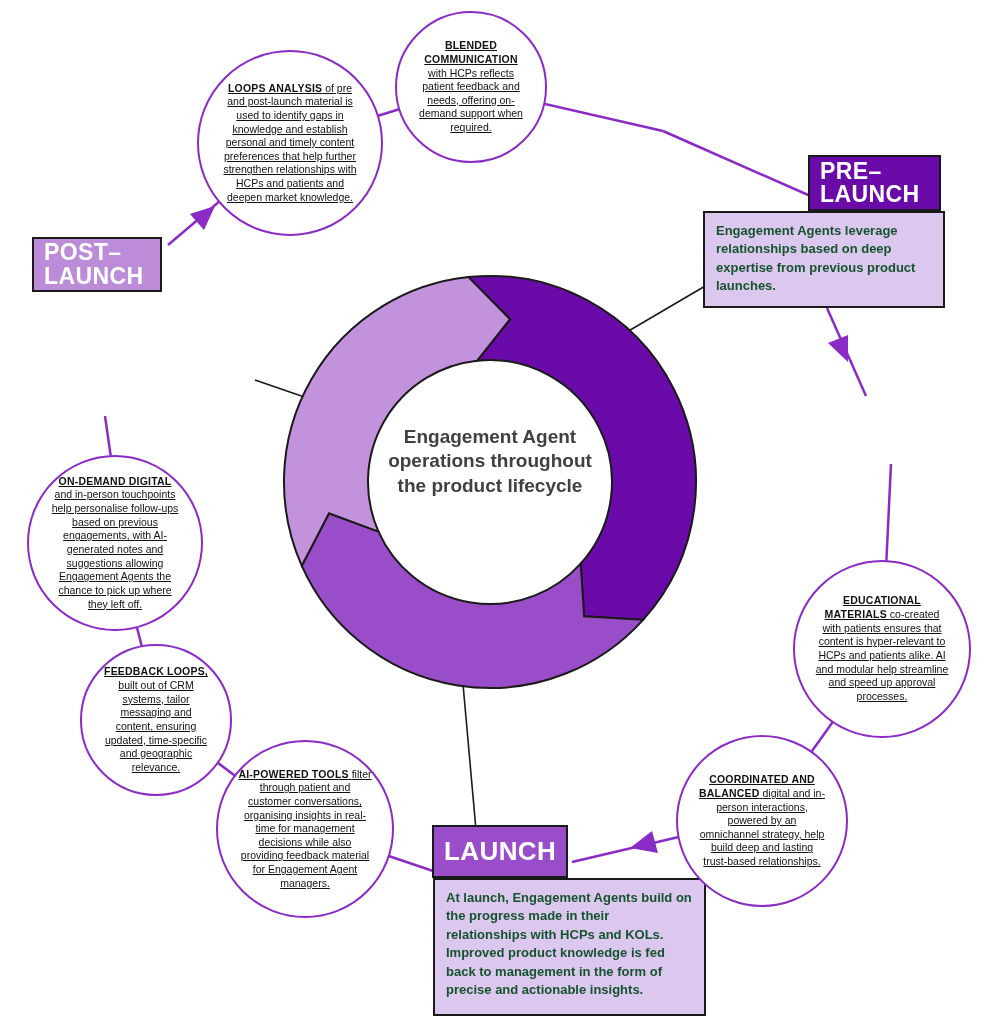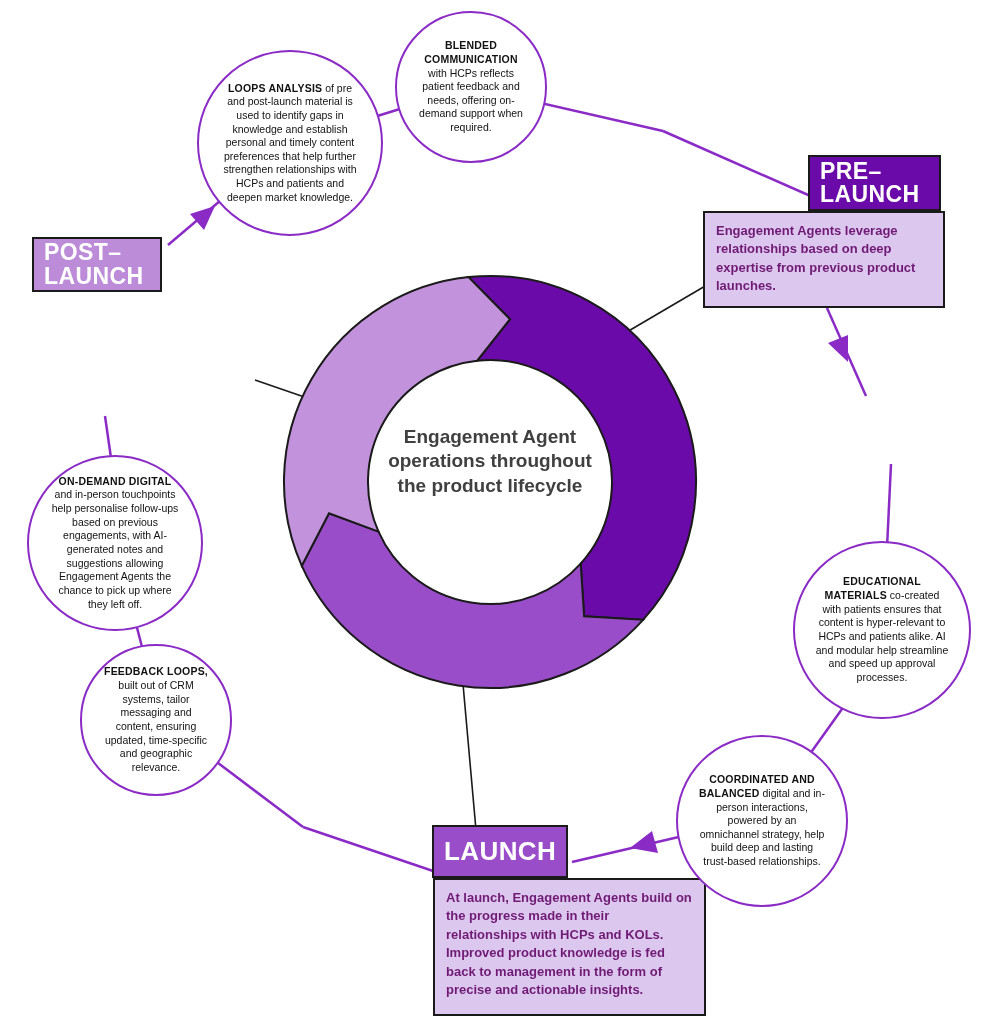--- a/index.html
+++ b/index.html
@@ -12,31 +12,31 @@
   svg.layer{position:absolute;left:0;top:0;z-index:1;}
   .conn{stroke:var(--line);stroke-width:2.5;fill:none;}
   .blk{stroke:var(--ink);stroke-width:1.6;fill:none;}
   .conn-arrow{fill:var(--line);stroke:none;}
   .bubble{
     position:absolute;z-index:2;border:2.5px solid var(--line);border-radius:50%;
     background:#fff;display:flex;align-items:center;justify-content:center;
     text-align:center;box-sizing:border-box;padding:12px;
     font-size:10.5px;line-height:1.3;color:#111;
   }
-  .bubble p{margin:8px;}
+  .bubble p{margin:8px;text-decoration:underline;}
   .bubble b{letter-spacing:.2px;}
   .stage-hd{
     position:absolute;z-index:3;color:#fff;font-weight:bold;font-size:23px;
     line-height:1.02;letter-spacing:.4px;padding:5px 10px;border:2px solid var(--ink);
     box-sizing:border-box;white-space:pre-line;display:flex;align-items:center;
   }
   .stage-bd{
     position:absolute;z-index:2;background:var(--panel);border:2px solid var(--ink);
     box-sizing:border-box;padding:9px 11px;font-weight:bold;font-size:13px;
-    line-height:1.42;color:#701a75;
+    line-height:1.42;color:#14532d;
   }
   .hd-pre{background:var(--dark);}
   .hd-launch{background:var(--mid);font-size:26px;}
   .hd-post{background:var(--postHeader);}
   .center-title{
     position:absolute;z-index:2;left:372px;top:425px;width:236px;
     text-align:center;font-weight:bold;font-size:19px;line-height:1.28;color:#404040;
   }
 </style>
 </head>
@@ -85,25 +85,28 @@
 
   <div class="stage-hd hd-launch" style="left:432px;top:825px;width:136px;height:53px;">LAUNCH</div>
   <div class="stage-bd" style="left:433px;top:878px;width:273px;height:138px;">At launch, Engagement Agents build on the progress made in their relationships with HCPs and KOLs. Improved product knowledge is fed back to management in the form of precise and actionable insights.</div>
 
   <div class="bubble" style="left:197px;top:50px;width:186px;height:186px;">
     <p><b>LOOPS ANALYSIS</b> <span>of pre and post-launch material is used to identify gaps in knowledge and establish personal and timely content preferences that help further strengthen relationships with HCPs and patients and deepen market knowledge.</span></p>
   </div>
   <div class="bubble" style="left:395px;top:11px;width:152px;height:152px;">
     <p><b>BLENDED COMMUNICATION</b> <span>with HCPs reflects patient feedback and needs, offering on-demand support when required.</span></p>
   </div>
-  <div class="bubble" style="left:793px;top:541px;width:178px;height:178px;">
+  <div class="bubble" style="left:793px;top:560px;width:178px;height:178px;">
     <p><b>EDUCATIONAL MATERIALS</b> <span>co-created with patients ensures that content is hyper-relevant to HCPs and patients alike. AI and modular help streamline and speed up approval processes.</span></p>
   </div>
   <div class="bubble" style="left:676px;top:735px;width:172px;height:172px;">
     <p><b>COORDINATED AND BALANCED</b> <span>digital and in-person interactions, powered by an omnichannel strategy, help build deep and lasting trust-based relationships.</span></p>
+  </div>
+  <div class="bubble" style="left:216px;top:740px;width:178px;height:178px;">
+    <p><b>AI-POWERED TOOLS</b> <span>filter through patient and customer conversations, organising insights in real-time for management decisions while also providing feedback material for Engagement Agent managers.</span></p>
   </div>
   <div class="bubble" style="left:80px;top:644px;width:152px;height:152px;">
     <p><b>FEEDBACK LOOPS,</b> <span>built out of CRM systems, tailor messaging and content, ensuring updated, time-specific and geographic relevance.</span></p>
   </div>
   <div class="bubble" style="left:27px;top:455px;width:176px;height:176px;">
     <p><b>ON-DEMAND DIGITAL</b> <span>and in-person touchpoints help personalise follow-ups based on previous engagements, with AI-generated notes and suggestions allowing Engagement Agents the chance to pick up where they left off.</span></p>
   </div>
 
 </div>
 

